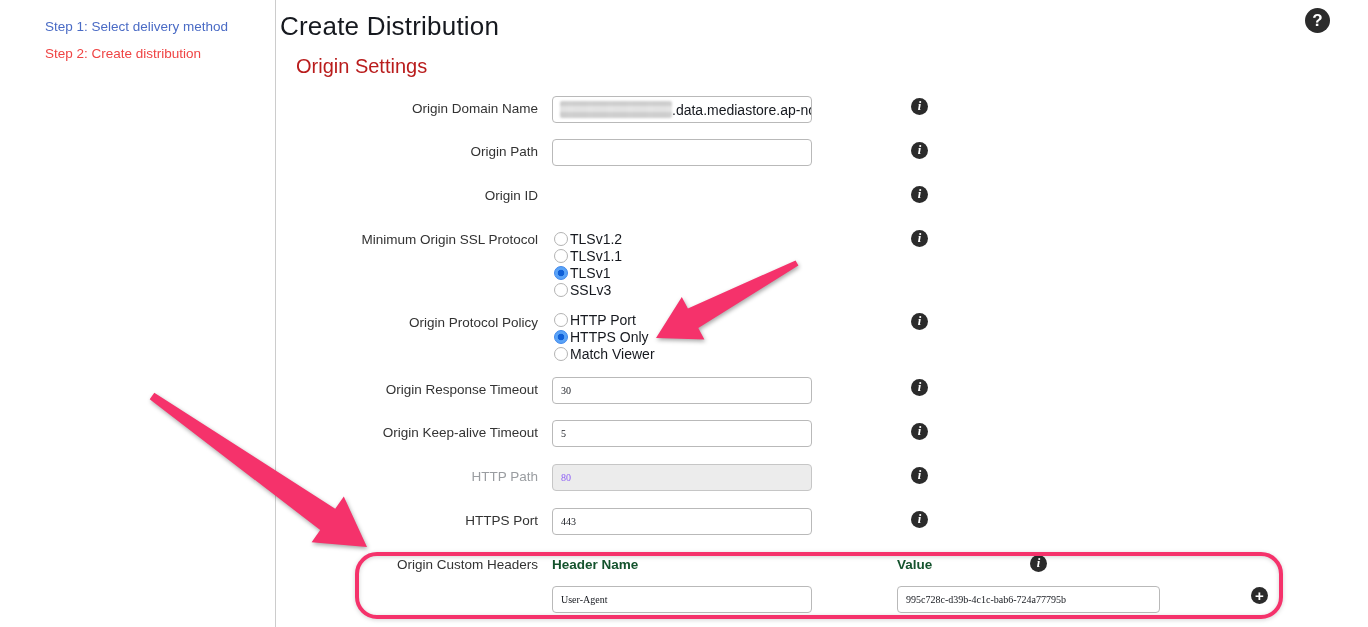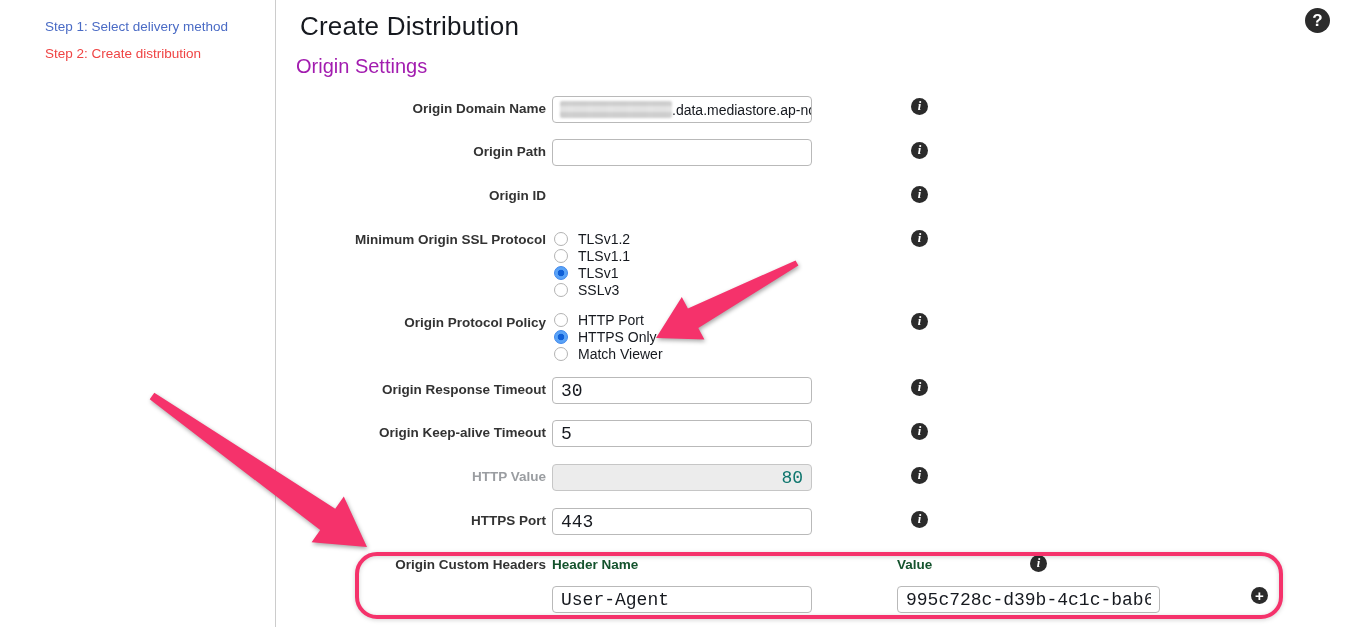--- a/index.html
+++ b/index.html
@@ -6,55 +6,55 @@
   html,body { width:1368px; height:627px; background:#ffffff;
     font-family:"Liberation Sans", sans-serif; -webkit-font-smoothing:antialiased; }
   #stage { position:relative; width:1334px; height:627px; overflow:hidden; background:#fff; }
 
   .divider { position:absolute; left:275px; top:0; width:1px; height:627px; background:#cccccc; }
 
   .step-link { position:absolute; left:45px; font-size:13.5px; cursor:pointer; }
   .step1 { top:19px; color:#4A6BC5; }
   .step2 { top:46px; color:#ef4444; font-weight:normal; }
 
-  .page-title { position:absolute; left:300px; top:11px; font-size:26px; color:#16191f; letter-spacing:.2px; }
-  .section-title { position:absolute; left:296px; top:55px; font-size:20px; color:#a21caf; }
+  .page-title { position:absolute; left:280px; top:11px; font-size:26px; color:#16191f; letter-spacing:.2px; }
+  .section-title { position:absolute; left:296px; top:55px; font-size:20px; color:#b91c1c; }
 
   .help-circle { position:absolute; left:1305px; top:8px; width:25px; height:25px; border-radius:50%;
     background:#2b2b2b; color:#fff; font-weight:bold; font-size:17px; display:flex;
     align-items:center; justify-content:center; cursor:pointer; }
 
-  .flabel { position:absolute; left:304px; width:242px; text-align:right; font-size:13.5px;
-    font-weight:bold; color:#333; white-space:nowrap; }
+  .flabel { position:absolute; left:296px; width:242px; text-align:right; font-size:13.5px;
+    font-weight:normal; color:#333; white-space:nowrap; }
   .flabel.dim { color:#9a9da1; }
 
   .tinput { position:absolute; left:552px; width:260px; height:27px; border:1px solid #b9b9b9;
-    border-radius:4px; background:#fff; font-family:Liberation Mono, monospace; font-size:18px;
+    border-radius:4px; background:#fff; font-family:Liberation Serif, serif; font-size:10px;
     color:#16191f; padding:0 8px; outline:none; }
-  .tinput.disabled { background:#ececec; color:#0f766e; border-color:#c6c6c6;text-align:right; }
+  .tinput.disabled { background:#ececec; color:#8b5cf6; border-color:#c6c6c6; }
 
   .fake-input { position:absolute; left:552px; width:260px; height:27px; border:1px solid #b9b9b9;
     border-radius:4px; background:#fff; font-size:14px; color:#16191f; display:flex;
     align-items:center; padding:0 0 0 7px; white-space:nowrap; overflow:hidden; }
   .redact { display:inline-block; height:17px; border-radius:2px; flex:none;
     background-image:
       repeating-linear-gradient(0deg, rgba(205,205,205,.9) 0 6px, rgba(228,228,228,.9) 6px 12px),
       repeating-linear-gradient(90deg, #cfcfcf 0 7px, #e3e3e3 7px 13px, #d7d7d7 13px 20px);
     filter: blur(1px); }
 
   .info-icon { position:absolute; left:911px; width:17px; height:17px; border-radius:50%;
     background:#2b2b2b; color:#fff; display:flex; align-items:center; justify-content:center;
     font-family:"Liberation Serif", serif; font-style:italic; font-weight:bold; font-size:12.5px;
     cursor:pointer; }
 
   .radio-row { position:absolute; left:554px; height:17px; display:flex; align-items:center; cursor:pointer; }
   .radio { width:14px; height:14px; border-radius:50%; background:#fff; border:1px solid #b3b3b3; flex:none; }
   .radio.selected { border:1px solid #3d86ec;
     background: radial-gradient(circle at 50% 50%, #0f5fd7 0 3px, #5aa3f7 3.6px 100%); }
-  .radio-text { font-size:14px; color:#16191f; margin-left:10px; white-space:nowrap; }
+  .radio-text { font-size:14px; color:#16191f; margin-left:2px; white-space:nowrap; }
 
   .pink-box { position:absolute; left:355px; top:552px; width:928px; height:67px;
     border:4px solid #F5326B; border-radius:22px;
     filter:drop-shadow(0 1px 2px rgba(0,0,0,.18)); pointer-events:none; }
 
   .col-label { position:absolute; font-size:13.5px; font-weight:bold; color:#14532d; white-space:nowrap; }
 
   .plus-circle { position:absolute; left:1251px; top:587px; width:17px; height:17px; border-radius:50%;
     background:#2b2b2b; color:#fff; display:flex; align-items:center; justify-content:center;
     font-size:15px; font-weight:bold; line-height:1; cursor:pointer; padding-bottom:1px; }
@@ -123,21 +123,21 @@
   <div class="info-icon" style="top:313px">i</div>
 
   <div class="flabel" style="top:382px">Origin Response Timeout</div>
   <input class="tinput" style="top: 377px;" value="30">
   <div class="info-icon" style="top:379px">i</div>
 
   <div class="flabel" style="top:425px">Origin Keep-alive Timeout</div>
   <input class="tinput" style="top: 420px;" value="5">
   <div class="info-icon" style="top:423px">i</div>
 
-  <div class="flabel dim" style="top:469px">HTTP Value</div>
+  <div class="flabel dim" style="top:469px">HTTP Path</div>
   <input class="tinput disabled" style="top: 464px;" disabled="" value="80">
   <div class="info-icon" style="top:467px">i</div>
 
   <div class="flabel" style="top:513px">HTTPS Port</div>
   <input class="tinput" style="top: 508px;" value="443">
   <div class="info-icon" style="top:511px">i</div>
 
   <div class="flabel" style="top:557px">Origin Custom Headers</div>
   <div class="col-label" style="left:552px; top:557px">Header Name</div>
   <div class="col-label" style="left:897px; top:557px">Value</div>

